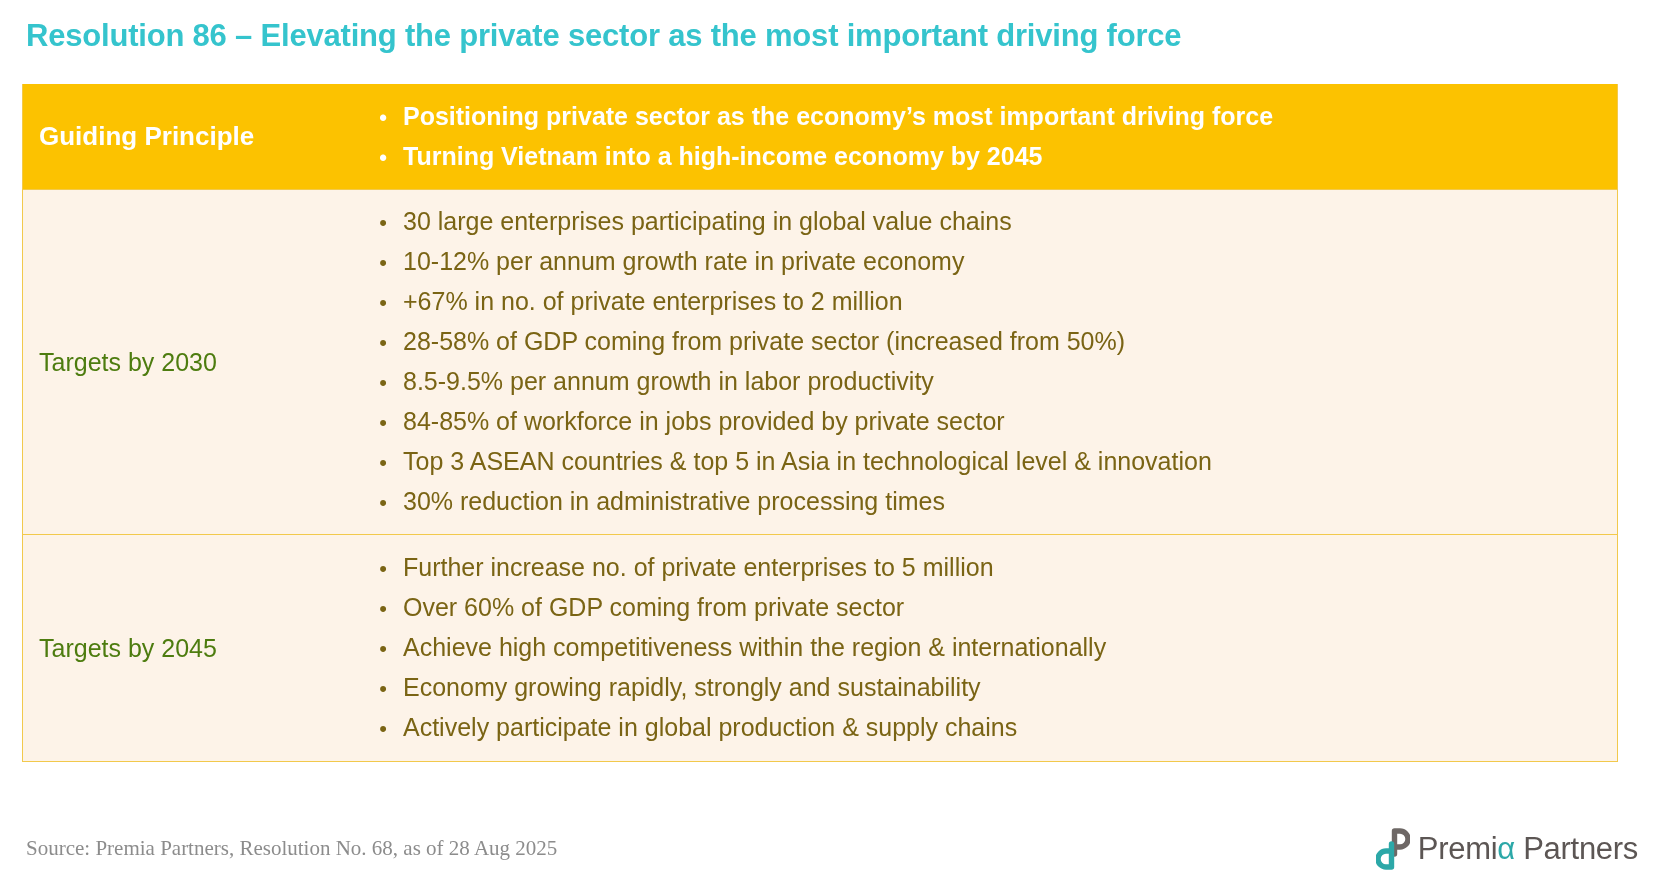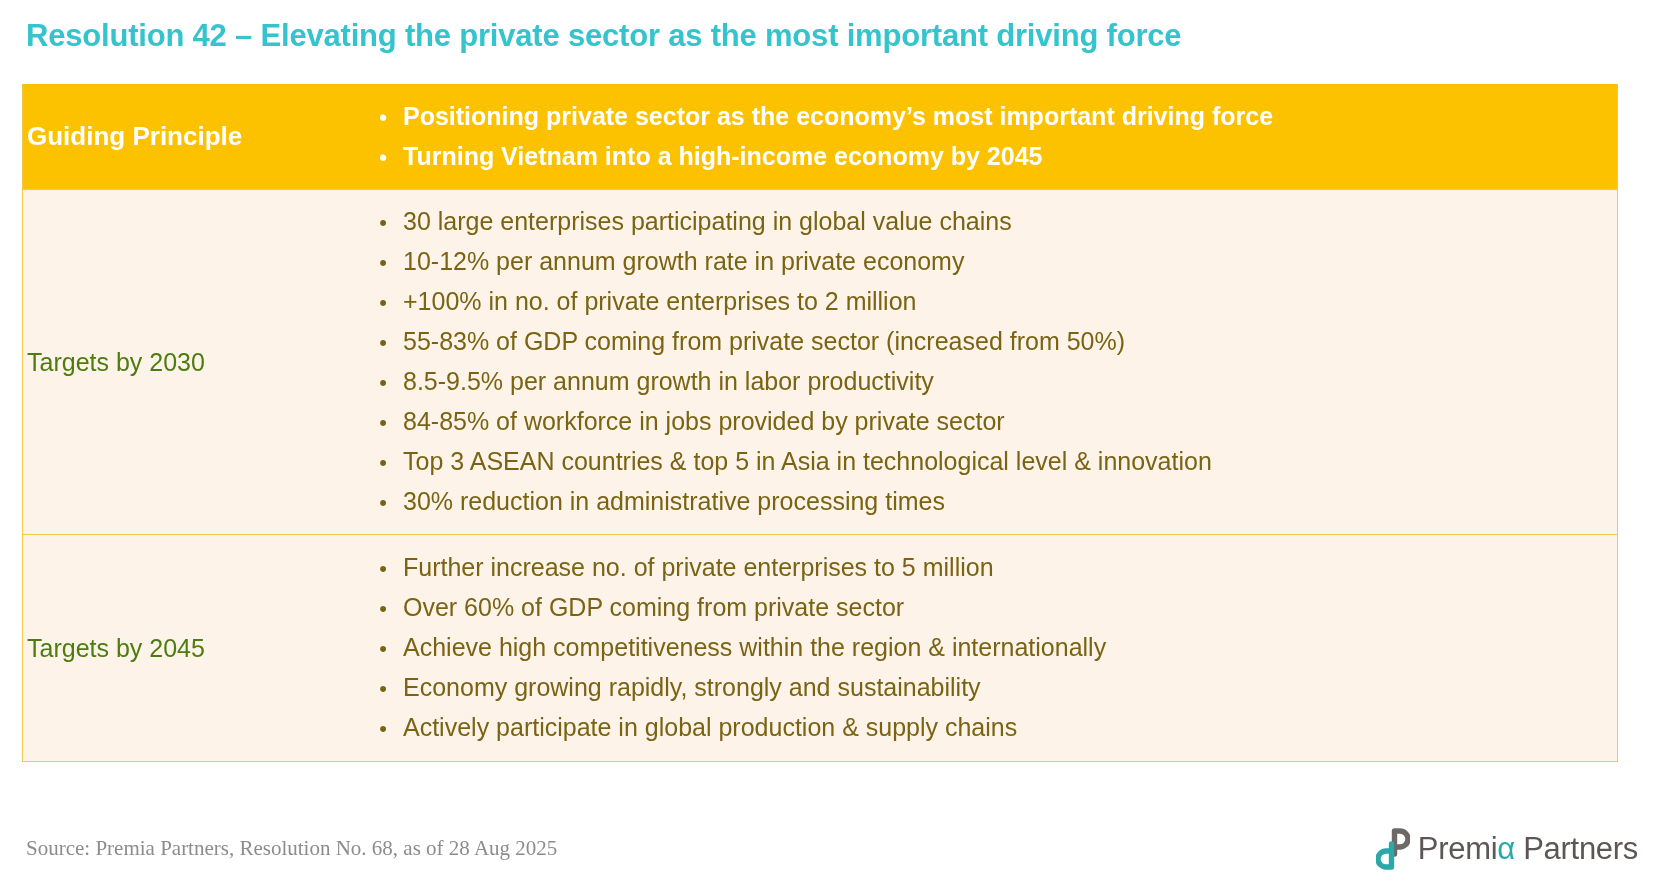--- a/index.html
+++ b/index.html
@@ -63,21 +63,21 @@
     border-top: 1px solid #F2C94C;
   }
   .row-2030 { min-height: 345px; }
   .row-2045 { min-height: 227px; }
 
   .cell-label {
     width: 340px;
     flex: 0 0 340px;
     display: flex;
     align-items: center;
-    padding-left: 4px;
+    padding-left: 16px;
     box-sizing: border-box;
   }
 
   .cell-content {
     flex: 1 1 auto;
     display: flex;
     flex-direction: column;
     justify-content: center;
     box-sizing: border-box;
     padding: 6px 0 6px 0;
@@ -162,21 +162,21 @@
   }
   .logo-text .alpha {
     color: #2CA8A8;
   }
 </style>
 </head>
 <body>
 
 <div class="slide">
 
-  <div class="slide-title">Resolution 42 – Elevating the private sector as the most important driving force</div>
+  <div class="slide-title">Resolution 86 – Elevating the private sector as the most important driving force</div>
 
   <div class="table">
 
     <div class="row row-header">
       <div class="cell-label">
         <span class="label-header">Guiding Principle</span>
       </div>
       <div class="cell-content">
         <ul class="bullets bullets-header">
           <li>
@@ -200,25 +200,25 @@
           <li>
             <span class="dot">•</span>
             <span class="txt">30 large enterprises participating in global value chains</span>
           </li>
           <li>
             <span class="dot">•</span>
             <span class="txt">10-12% per annum growth rate in private economy</span>
           </li>
           <li>
             <span class="dot">•</span>
-            <span class="txt">+100% in no. of private enterprises to 2 million</span>
-          </li>
-          <li>
-            <span class="dot">•</span>
-            <span class="txt">55-83% of GDP coming from private sector (increased from 50%)</span>
+            <span class="txt">+67% in no. of private enterprises to 2 million</span>
+          </li>
+          <li>
+            <span class="dot">•</span>
+            <span class="txt">28-58% of GDP coming from private sector (increased from 50%)</span>
           </li>
           <li>
             <span class="dot">•</span>
             <span class="txt">8.5-9.5% per annum growth in labor productivity</span>
           </li>
           <li>
             <span class="dot">•</span>
             <span class="txt">84-85% of workforce in jobs provided by private sector</span>
           </li>
           <li>

